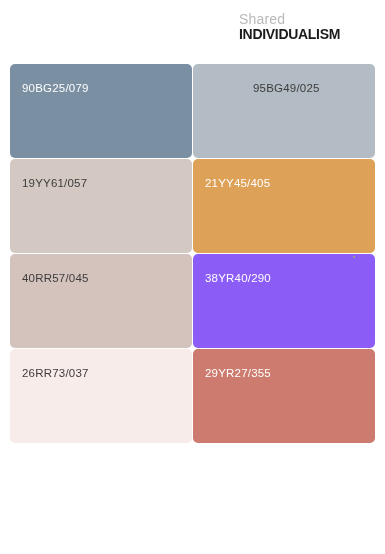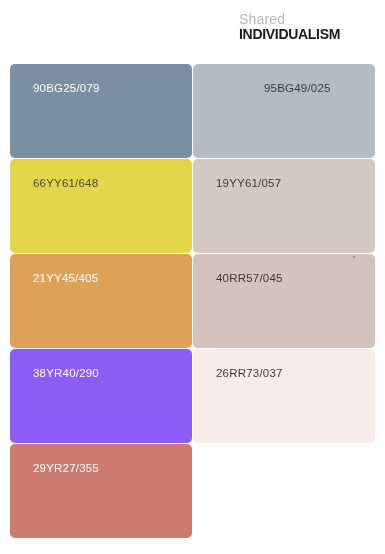--- a/index.html
+++ b/index.html
@@ -64,21 +64,21 @@
     row-gap: 1px;
   }
   .swatch {
     position: relative;
     border-radius: 5px;
     overflow: hidden;
     box-sizing: border-box;
   }
   .swatch-label {
     position: absolute;
-    left: 23px;
+    left: 12px;
     top: 18px;
     font-size: 11.5px;
     letter-spacing: 0.2px;
     white-space: nowrap;
   }
   .mark {
     position: absolute;
     right: 2px;
     top: 256px;
     width: 2px;
@@ -96,23 +96,20 @@
     <span class="brand-individualism">INDIVIDUALISM</span>
   </div>
 
   <div class="grid">
       <div class="swatch" style="background: rgb(123, 143, 162);">
         <span class="swatch-label" style="color: rgb(255, 255, 255);">90BG25/079</span>
       </div>
       <div class="swatch" style="background: rgb(179, 188, 196);">
         <span class="swatch-label" style="color: rgb(60, 60, 60); margin-left: 48px;">95BG49/025</span>
       </div>
-      <div class="swatch" style="background: rgb(227, 214, 75);">
-        <span class="swatch-label" style="color: rgb(74, 74, 54);">66YY61/648</span>
-      </div>
       <div class="swatch" style="background: rgb(212, 201, 194); padding-left: 42px;">
         <span class="swatch-label" style="color: rgb(60, 60, 60);">19YY61/057</span>
       </div>
       <div class="swatch" style="background: rgb(221, 161, 88);">
         <span class="swatch-label" style="color: rgb(255, 255, 255);">21YY45/405</span>
       </div>
       <div class="swatch" style="background: rgb(212, 194, 189);">
         <span class="swatch-label" style="color: rgb(60, 60, 60);">40RR57/045</span>
       </div>
       <div class="swatch" style="background: #8b5cf6;">

